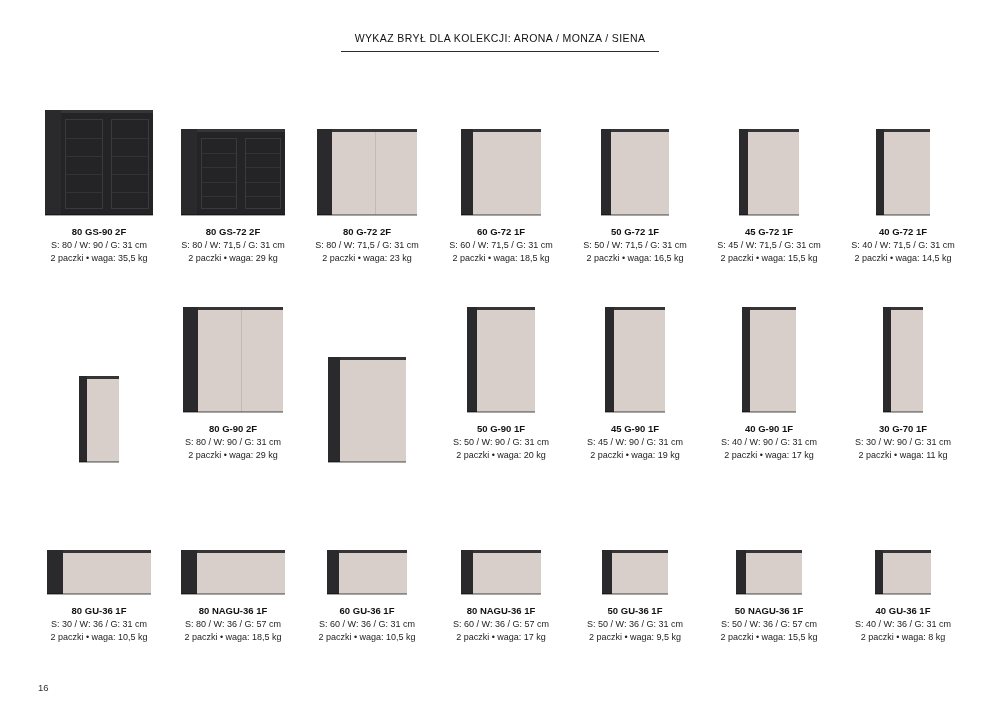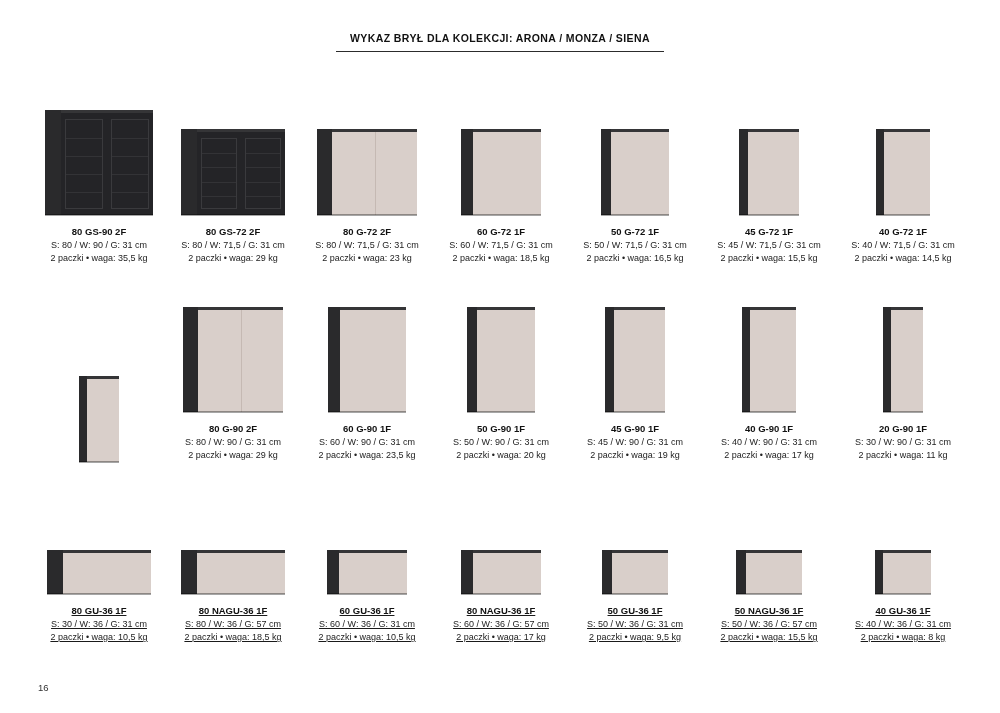--- a/index.html
+++ b/index.html
@@ -23,39 +23,39 @@
   .title-wrap {
     position: absolute;
     top: 28px;
     left: 0;
     width: 1000px;
     text-align: center;
   }
   .title {
     display: inline-block;
     font-size: 10.5px;
-    font-weight: bold;
+    font-weight: normal;
     letter-spacing: 0.4px;
     padding: 0 14px 7px 14px;
     border-bottom: 1px solid #2c2c2c;
     color: #111;
   }
   .grid {
     position: absolute;
     top: 80px;
     left: 32px;
     width: 936px;
   }
   .row {
     display: flex;
     width: 100%;
   }
   .row-1 { height: 185px; }
   .row-2 { height: 197px; }
-  .row-3 { height: 182px; text-decoration: underline; }
+  .row-3 { height: 182px; }
   .cell {
     flex: 1 1 0;
     display: flex;
     flex-direction: column;
     align-items: center;
     justify-content: flex-end;
     position: relative;
   }
   .art {
     height: 112px;
@@ -317,25 +317,20 @@
       </div>
       <div class="cell">
         <div class="art art-tall">
             <div class="cab" style="width: 78px; height: 105px;">
               <div class="side" style="width: 12px; height: 105px; left: 0px;"></div>
               <div class="topface" style="left: 12px; top: 0px; width: 66px; height: 3px;"></div>
               <div class="front" style="position: absolute; left: 12px; top: 3px; width: 66px; height: 102px; background: rgb(217, 207, 202);"></div>
               <div class="bottom-shadow" style="width: 78px;"></div>
             </div>
           </div>
-        <div class="caption">
-          <span class="cap-name">60 G-90 1F</span>
-          <span class="cap-dims">S: 60 / W: 90 / G: 31 cm</span>
-          <span class="cap-pack">2 paczki • waga: 23,5 kg</span>
-        </div>
       </div>
       <div class="cell">
         <div class="art art-tall">
             <div class="cab" style="width: 68px; height: 105px;">
               <div class="side" style="width: 10px; height: 105px; left: 0px;"></div>
               <div class="topface" style="left: 10px; top: 0px; width: 58px; height: 3px;"></div>
               <div class="front" style="position: absolute; left: 10px; top: 3px; width: 58px; height: 102px; background: rgb(217, 207, 202);"></div>
               <div class="bottom-shadow" style="width: 68px;"></div>
             </div>
           </div>
@@ -378,21 +373,21 @@
       <div class="cell">
         <div class="art art-tall">
             <div class="cab" style="width: 40px; height: 105px;">
               <div class="side" style="width: 8px; height: 105px; left: 0px;"></div>
               <div class="topface" style="left: 8px; top: 0px; width: 32px; height: 3px;"></div>
               <div class="front" style="position: absolute; left: 8px; top: 3px; width: 32px; height: 102px; background: rgb(217, 207, 202);"></div>
               <div class="bottom-shadow" style="width: 40px;"></div>
             </div>
           </div>
         <div class="caption">
-          <span class="cap-name">20 G-90 1F</span>
+          <span class="cap-name">30 G-70 1F</span>
           <span class="cap-dims">S: 30 / W: 90 / G: 31 cm</span>
           <span class="cap-pack">2 paczki • waga: 11 kg</span>
         </div>
       </div>
     </div>
 
     <div class="row row-3">
       <div class="cell">
         <div class="art art-low">
             <div class="cab" style="width: 104px; height: 44px;">

